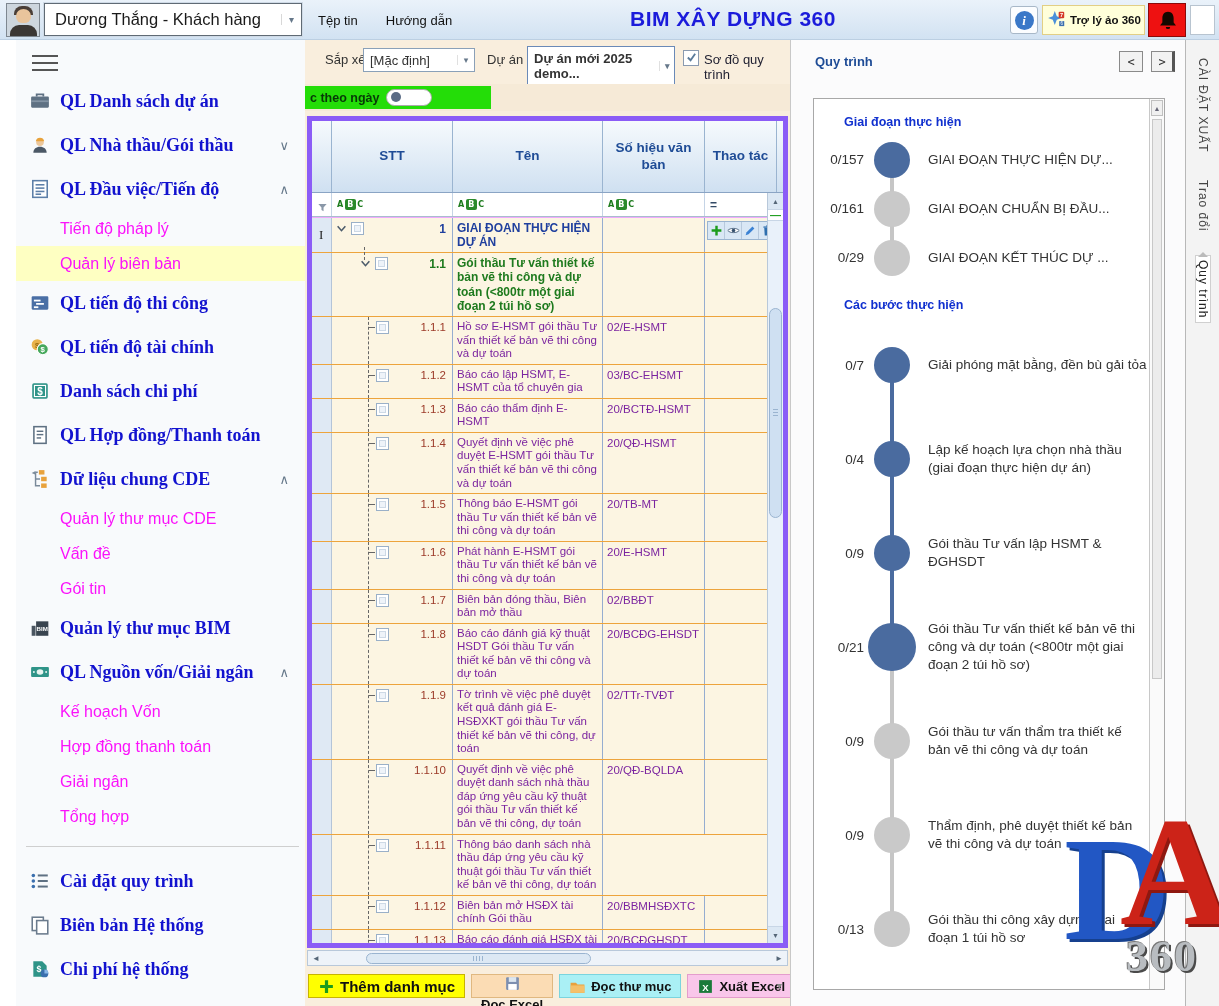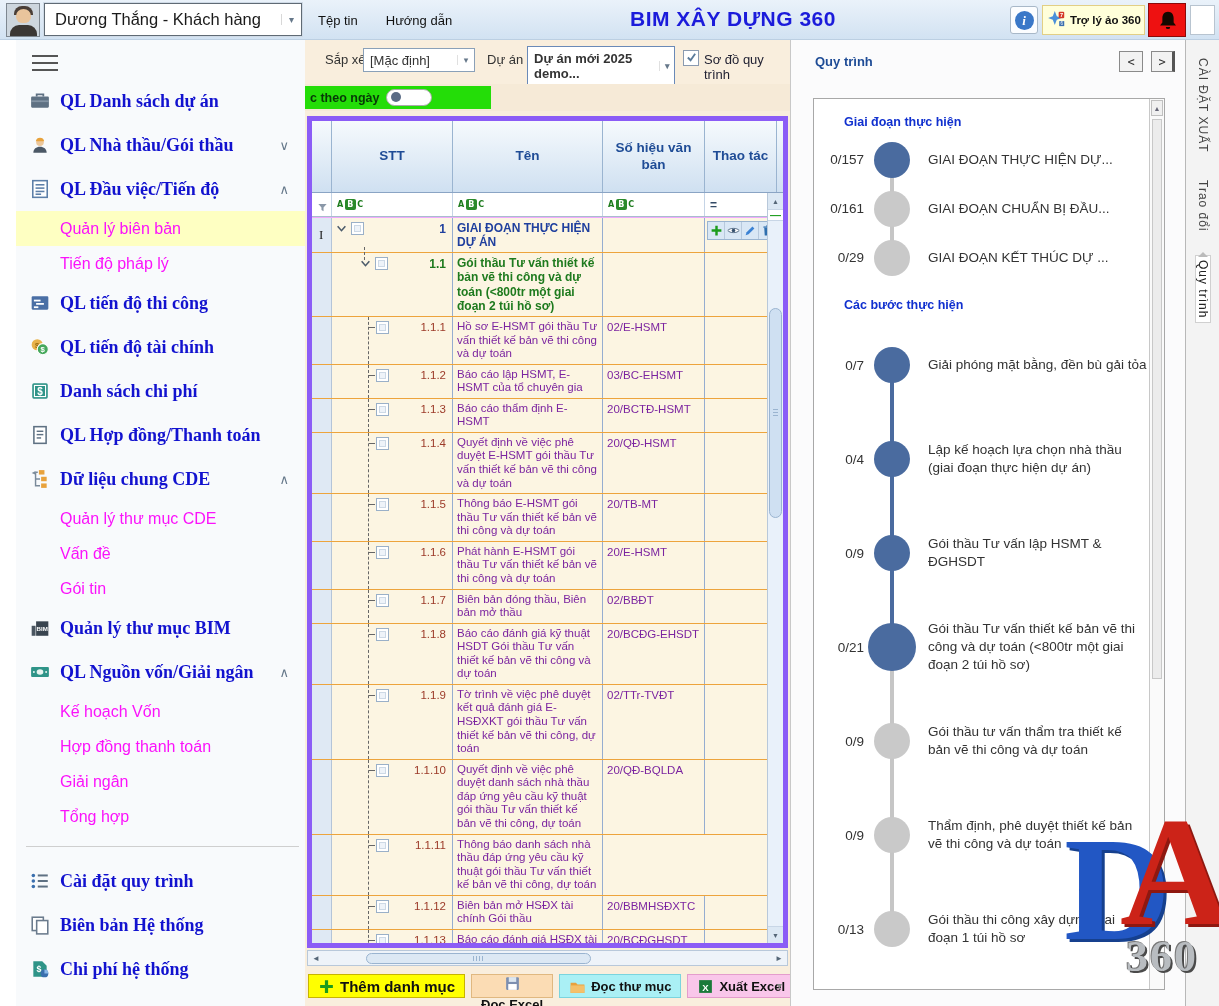--- a/index.html
+++ b/index.html
@@ -279,29 +279,29 @@
                 <rect x="5" y="7.5" width="8" height="1.4"></rect>
                 <rect x="5" y="10.5" width="8" height="1.4"></rect>
                 <rect x="5" y="13" width="5" height="1.4"></rect>
               </g>
             </svg>
           </span>
           <span class="side-label">QL Đầu việc/Tiến độ</span>
           <span class="chev" data-chev="up"></span>
         </div>
 
+        <div class="side-item" data-type="sub">
+
+          <span class="side-label">Tiến độ pháp lý</span>
+          <span class="chev"></span>
+        </div>
+
         <div class="side-item" data-type="sub" data-active="true">
 
           <span class="side-label">Quản lý biên bản</span>
-          <span class="chev"></span>
-        </div>
-
-        <div class="side-item" data-type="sub">
-
-          <span class="side-label">Tiến độ pháp lý</span>
           <span class="chev"></span>
         </div>
 
         <div class="side-item" data-type="main">
           <span class="icon js-icon">
             <svg viewBox="0 0 18 18">
               <rect x="1.5" y="3" width="15" height="12" rx="1" fill="#4a6fa5"></rect>
               <g fill="#fff">
                 <rect x="3.5" y="6" width="6" height="1.6"></rect>
                 <rect x="5.5" y="9" width="7" height="1.6"></rect>

